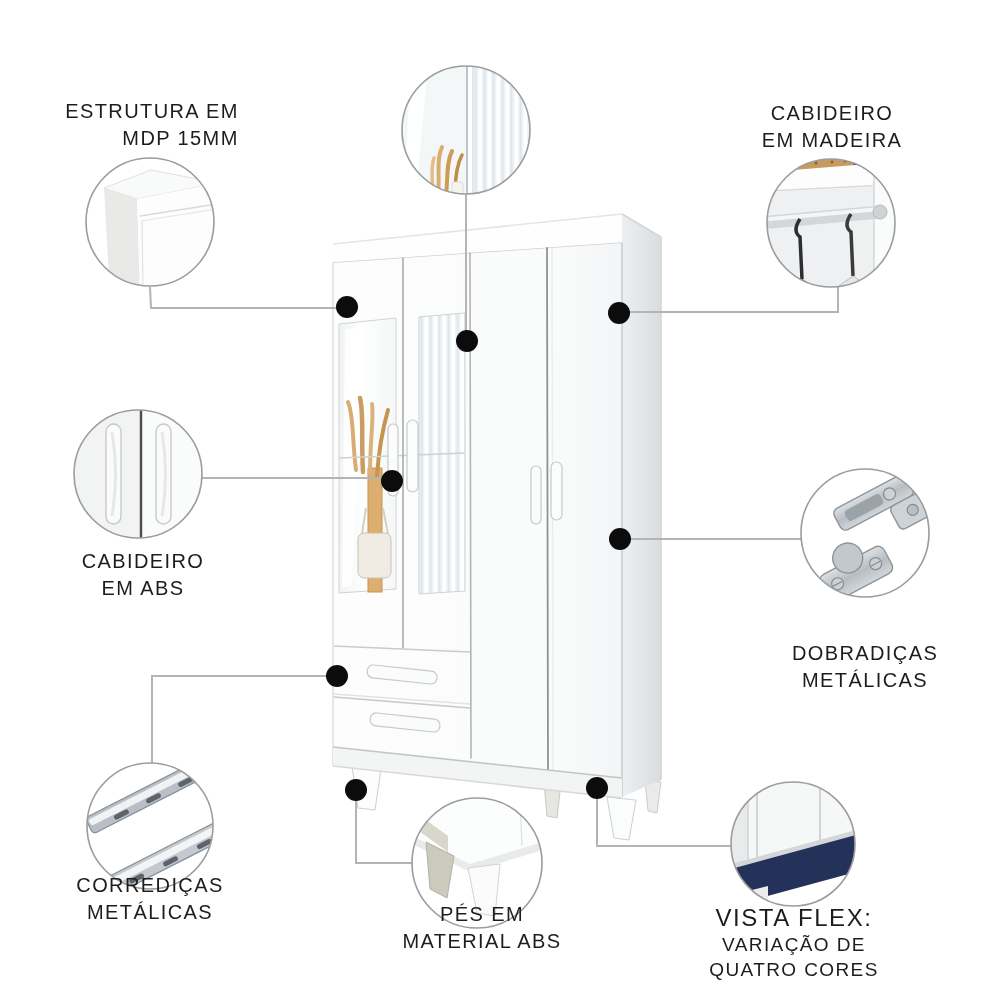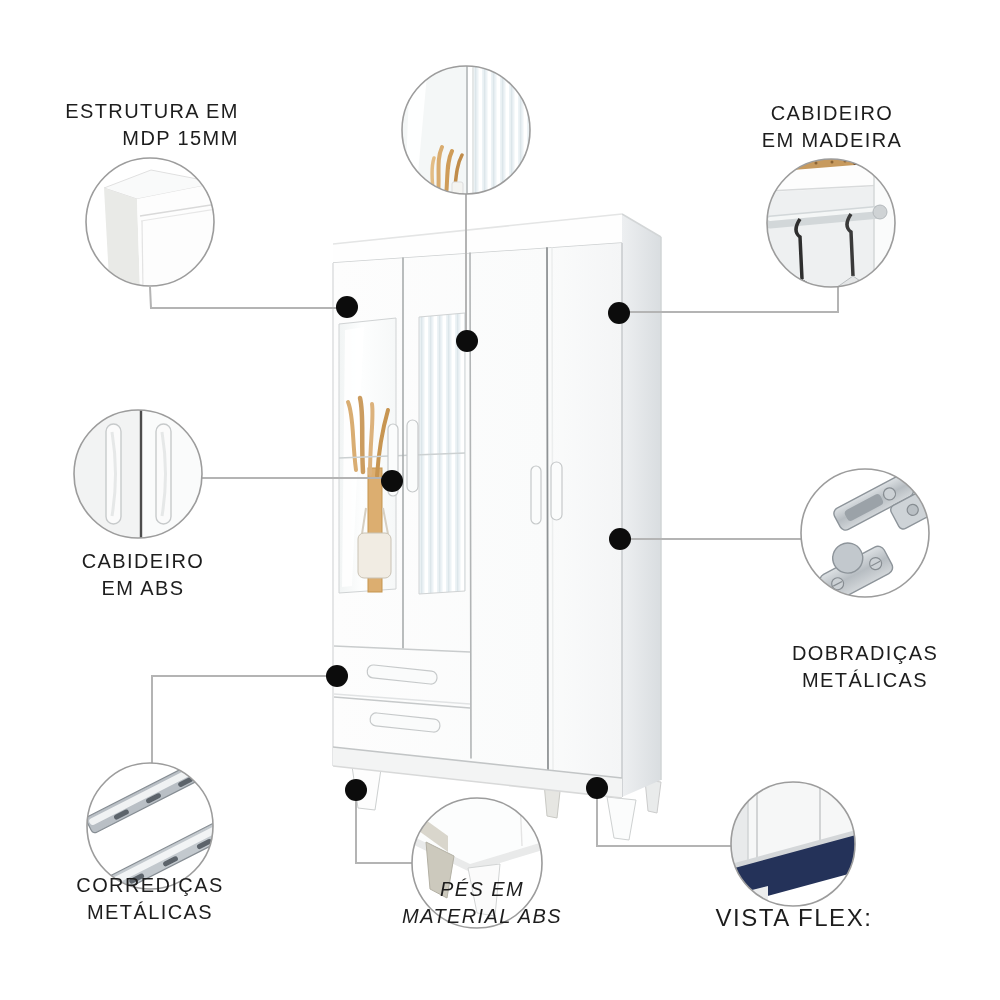--- a/index.html
+++ b/index.html
@@ -317,19 +317,21 @@
 
 <div class="callout-label" style="left:143px;top:548px;">CABIDEIRO
 EM ABS</div>
 
 <div class="callout-label" style="left:865px;top:640px;">DOBRADIÇAS
 METÁLICAS</div>
 
 <div class="callout-label" style="left:150px;top:872px;">CORREDIÇAS
 METÁLICAS</div>
 
-<div class="callout-label" style="left:482px;top:876px;font-style:italic;">PÉS EM
+<div class="callout-label" style="left:482px;top:901px;">PÉS EM
 MATERIAL ABS</div>
 
 <div class="callout-label big" style="left:794px;top:902px;text-align:right;">VISTA FLEX:</div>
 
+<div class="callout-label small" style="left:794px;top:932px;">VARIAÇÃO DE
+QUATRO CORES</div>
 
 </div>
 
 </body></html>

